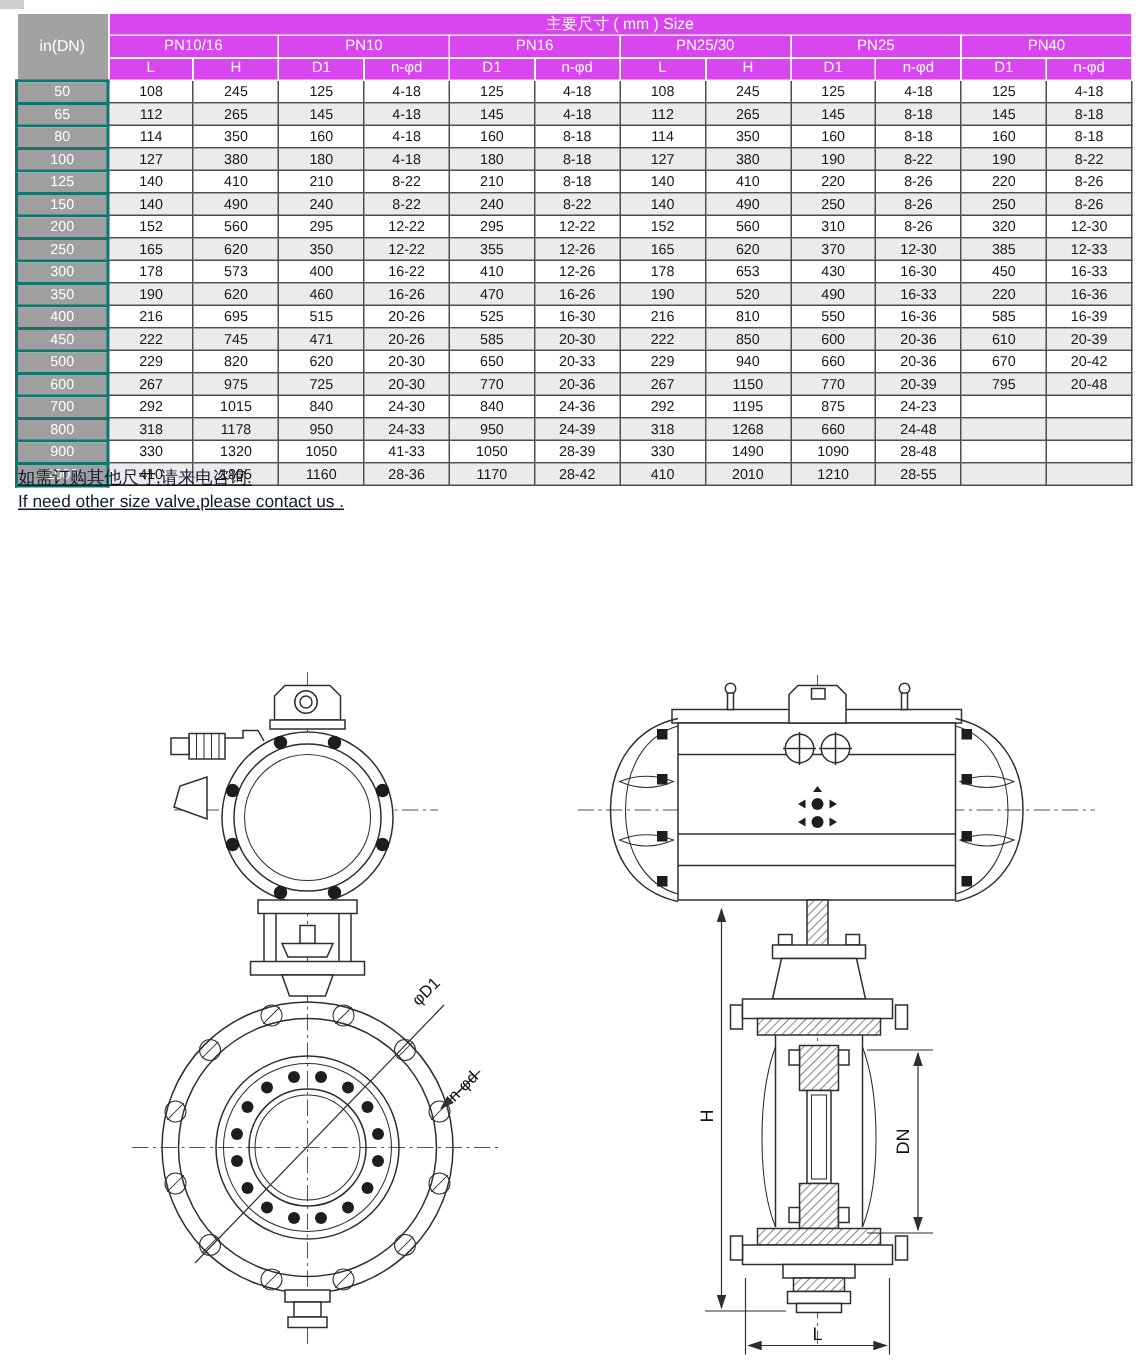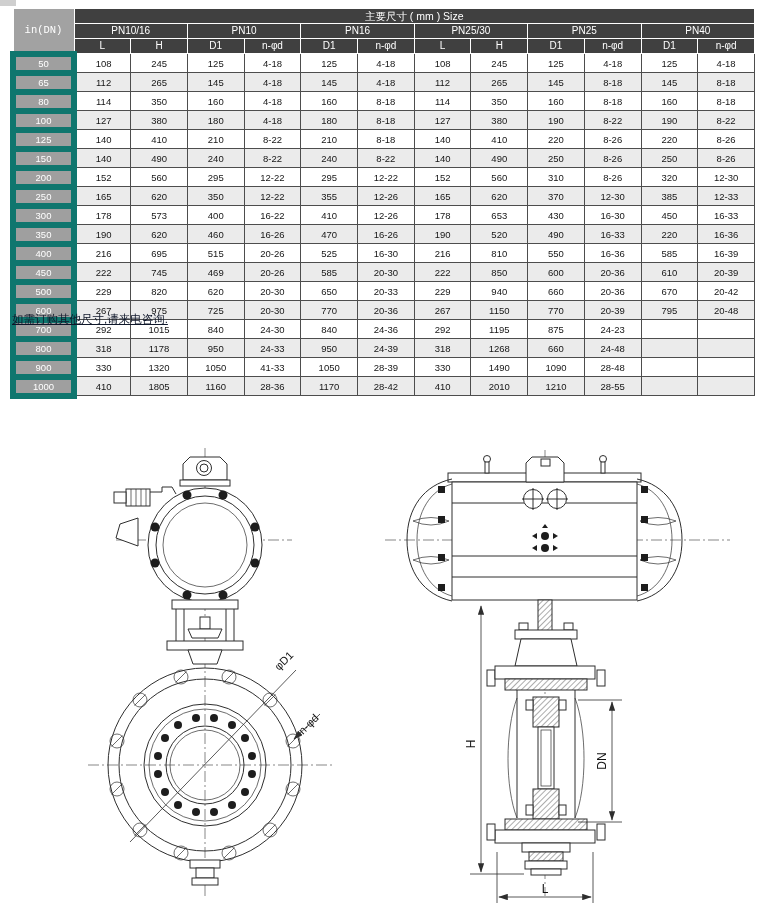--- a/index.html
+++ b/index.html
@@ -12,31 +12,31 @@
   
   .size-table {
     position:absolute; left:10px; top:8px; width:745px;
     border-collapse:collapse; table-layout:fixed;
   }
   .size-table th, .size-table td {
     padding:0; margin:0; text-align:center; vertical-align:middle;
     font-weight:normal; overflow:hidden; white-space:nowrap;
   }
   .size-table thead th {
-    background:#404040; color:#ffffff; border:1px solid #ffffff;
+    background:#d946ef; color:#ffffff; border:1px solid #ffffff;
     font-size:10px; height:14px; line-height:14px;
   }
   .size-table thead th.title { font-size:10.5px; }
-  .size-table thead th.dnhead { width:60px; background:#a2a2a2; font-size:10.5px;font-family:Liberation Mono, monospace; }
+  .size-table thead th.dnhead { width:60px; background:#a2a2a2; font-size:10.5px; }
   .size-table tbody td {
     border:1px solid #4d4d4d; font-size:9.5px; color:#151515;
     height:13px; line-height:13px; background:#fff;
   }
   .size-table tbody th.dn {
-    background:#9f9f9f; color:#ffffff; border:6px solid #0f766e;
+    background:#9f9f9f; color:#ffffff; border:2px solid #0f766e;
     font-size:9.5px; height:13px; line-height:13px;
   }
   .size-table tbody tr:nth-child(even) td { background:#ebebeb; }
 
   
   .notes { position:absolute; left:12px; top:311px; color:#0f172a;text-decoration:underline; }
   .notes .zh { font-size:11.5px; line-height:16px; }
   .notes .en { font-size:11.5px; line-height:16px; }
 
   
@@ -249,21 +249,21 @@
           <td>810</td>
           <td>550</td>
           <td>16-36</td>
           <td>585</td>
           <td>16-39</td>
         </tr>
         <tr>
           <th class="dn">450</th>
           <td>222</td>
           <td>745</td>
-          <td>469</td>
+          <td>471</td>
           <td>20-26</td>
           <td>585</td>
           <td>20-30</td>
           <td>222</td>
           <td>850</td>
           <td>600</td>
           <td>20-36</td>
           <td>610</td>
           <td>20-39</td>
         </tr>
@@ -355,20 +355,21 @@
           <td>1210</td>
           <td>28-55</td>
           <td></td>
           <td></td>
         </tr>
       </tbody>
   </table>
 
   <div class="notes">
     <div class="zh">如需订购其他尺寸,请来电咨询.</div>
+    <div class="en">If need other size valve,please contact us .</div>
   </div>
 
   <svg class="draw" width="761" height="478" viewBox="0 430 761 478">
     <defs>
       <pattern id="hatch" patternUnits="userSpaceOnUse" width="4" height="4" patternTransform="rotate(45)">
         <rect width="4" height="4" fill="#ffffff"></rect>
         <line x1="0" y1="0" x2="0" y2="4" stroke="#5a5a5a" stroke-width="1"></line>
       </pattern>
       <marker id="arrE" markerWidth="12" markerHeight="8" refX="11" refY="4" orient="auto">
         <path d="M0,0 L12,4 L0,8 z" fill="#2e2e2e"></path>

